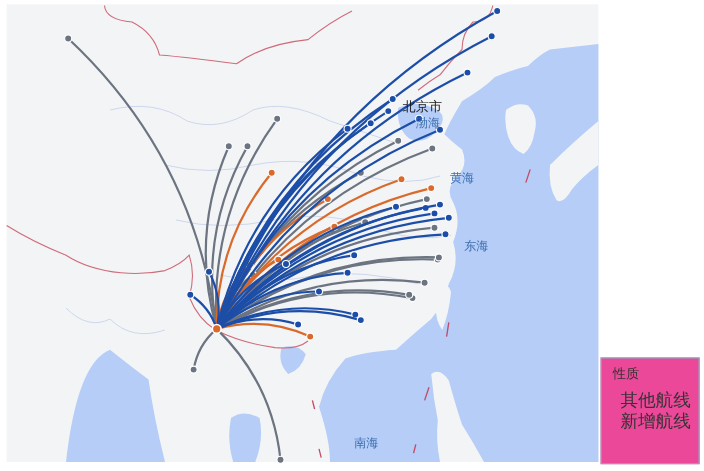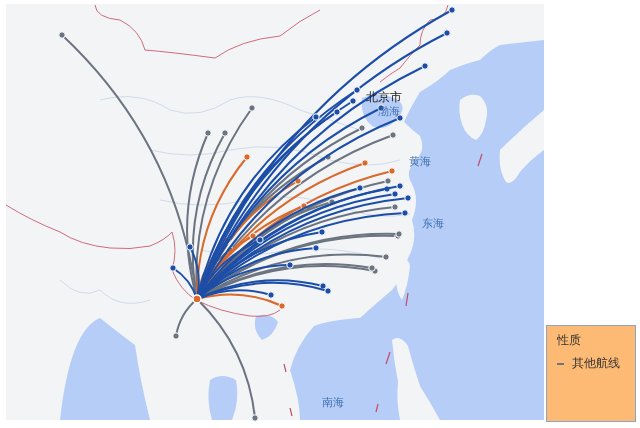--- a/index.html
+++ b/index.html
@@ -1,22 +1,22 @@
 <!DOCTYPE html>
 <html><head>
 <meta charset="utf-8">
 <style>
   html,body{margin:0;padding:0;background:#ffffff;}
   body{width:640px;height:428px;position:relative;overflow:hidden;font-family:"DejaVu Sans",sans-serif;}
   #map{position:absolute;left:0;top:0;width:640px;height:428px;}
   .label-sea{font-size:11px;fill:#3c6fb0;}
   .label-city{font-size:12px;fill:#1a1a1a;}
-  #legend{position:absolute;left:546px;top:325px;width:90px;height:97px;border:1px solid #8fa3bf;background:#fdba74;box-sizing:border-box;padding:6px 0 0 10px;}
+  #legend{position:absolute;left:546px;top:325px;width:90px;height:97px;border:1px solid #8fa3bf;background:#ec4899;box-sizing:border-box;padding:6px 0 0 10px;}
   #legend .title{font-size:12px;color:#333;margin-bottom:5px;}
-  #legend .item{display:flex;align-items:center;font-size:12px;color:#333;height:19px;}
+  #legend .item{display:flex;align-items:center;font-size:16px;color:#333;height:19px;flex-direction:column;}
   #legend .swatch{display:inline-block;width:7px;height:2px;margin-right:8px;}
 </style>
 </head>
 <body>
 
 <svg id="map" viewBox="0 0 640 428" xmlns="http://www.w3.org/2000/svg">
 
   <rect x="6" y="4" width="538" height="416" fill="#f3f4f6"></rect>
 
   <g fill="#b5cdf7">
@@ -175,13 +175,17 @@
 
   <circle cx="197" cy="299" r="4" fill="#d96a2b" stroke="#ffffff" stroke-width="1.5"></circle>
 </svg>
 
 <div id="legend">
   <div class="title">性质</div>
   <div class="item">
     <span class="swatch" style="background:#6b7480"></span>
     <span>其他航线</span>
   </div>
+  <div class="item">
+    <span class="swatch" style="background:#d96a2b"></span>
+    <span>新增航线</span>
+  </div>
 </div>
 
 </body></html>

